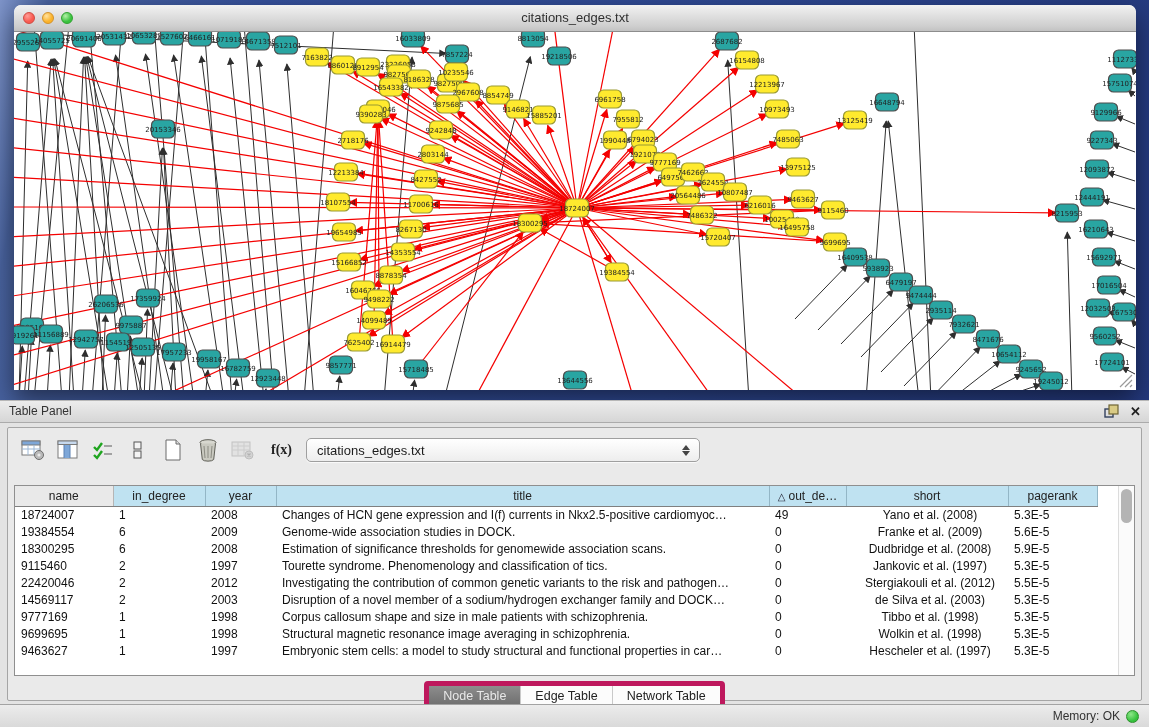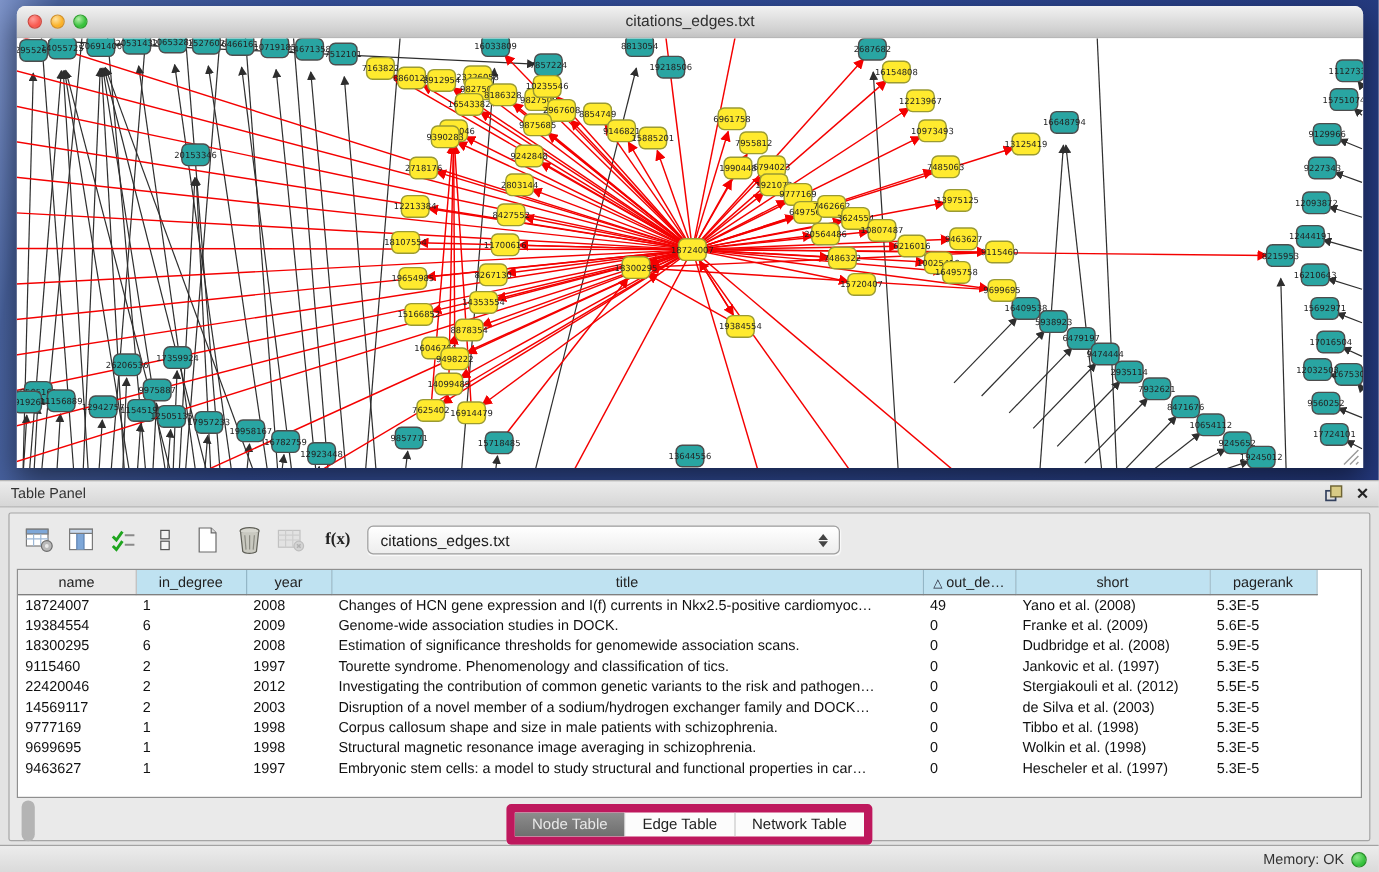--- a/index.html
+++ b/index.html
@@ -45,39 +45,39 @@
     background:linear-gradient(#ffffff,#ededed);display:flex;align-items:center;
     box-shadow:0 1px 1px rgba(255,255,255,.8);position:relative;}
   .combo .combo-text{font-size:13px;color:#1c1c1c;padding-left:10px;flex:1;
     white-space:nowrap;overflow:hidden;}
   .combo .combo-arrows{width:18px;display:flex;flex-direction:column;align-items:center;
     gap:1px;padding-right:4px;}
   .combo .combo-arrows span{width:0;height:0;border-left:4px solid transparent;border-right:4px solid transparent;}
   .combo .up{border-bottom:5px solid #444;}
   .combo .down{border-top:5px solid #444;}
 
-  .table-wrap{margin:2px 6px 0 6px;height:189px;border:1px solid #8f8f8f;
-    background:#fff;display:flex;flex-direction:column;}
+  .table-wrap{margin:13px 6px 0 6px;height:189px;border:1px solid #8f8f8f;
+    background:#fff;display:flex;}
   .grid{flex:1;overflow:hidden;}
   table.datatable{border-collapse:collapse;table-layout:fixed;width:1082px;font-size:12px;}
   table.datatable th{height:20px;background:#bfe2f1;border-right:1px solid #93b6c6;
     border-bottom:1px solid #7f7f7f;font-weight:normal;color:#222;text-align:center;
     overflow:hidden;white-space:nowrap;padding:0 2px;box-sizing:border-box;}
   table.datatable th.namecol{background:#e9e9e9;border-right:1px solid #b5b5b5;}
   table.datatable td{height:17px;line-height:17px;padding:0 0 0 6px;color:#111;
     white-space:nowrap;overflow:hidden;box-sizing:border-box;}
-  td.c-short{padding-left:14px;}
+  td.c-short{padding-left:14px;text-align:center;}
   td.c-out{padding-left:4px;}
   .sort-tri{display:inline-block;margin-right:3px;font-size:10px;color:#223;}
   .vscroll{width:15px;background:#fbfbfb;border-left:1px solid #dcdcdc;position:relative;}
   .vscroll .thumb{position:absolute;left:2px;right:2px;top:3px;height:34px;
     background:#b4b4b4;border-radius:6px;}
 
   .tabbar{display:flex;justify-content:center;margin-top:5px;}
-  .segmented{display:flex;border:7px solid #be185d;border-radius:4px;overflow:hidden;
+  .segmented{display:flex;border:5px solid #be185d;border-radius:4px;overflow:hidden;
     background:#fcfcfc;box-shadow:0 1px 0 rgba(255,255,255,.7);}
   .segment{padding:3px 14px;font-size:12.5px;color:#222;border-right:1px solid #c9c9c9;cursor:default;}
   .segment:last-child{border-right:none;}
   .segment.active{background:linear-gradient(#8d8d8d,#6e6e6e);color:#e8e8e8;}
 
   .statusbar{height:24px;background:linear-gradient(#ececec,#d8d8d8);
     border-top:1px solid #a3a3a3;position:relative;}
   .mem{position:absolute;right:10px;top:4px;display:flex;align-items:center;gap:6px;}
   .mem .mlabel{font-size:12px;color:#333;}
   .memdot{width:13px;height:13px;border-radius:50%;

